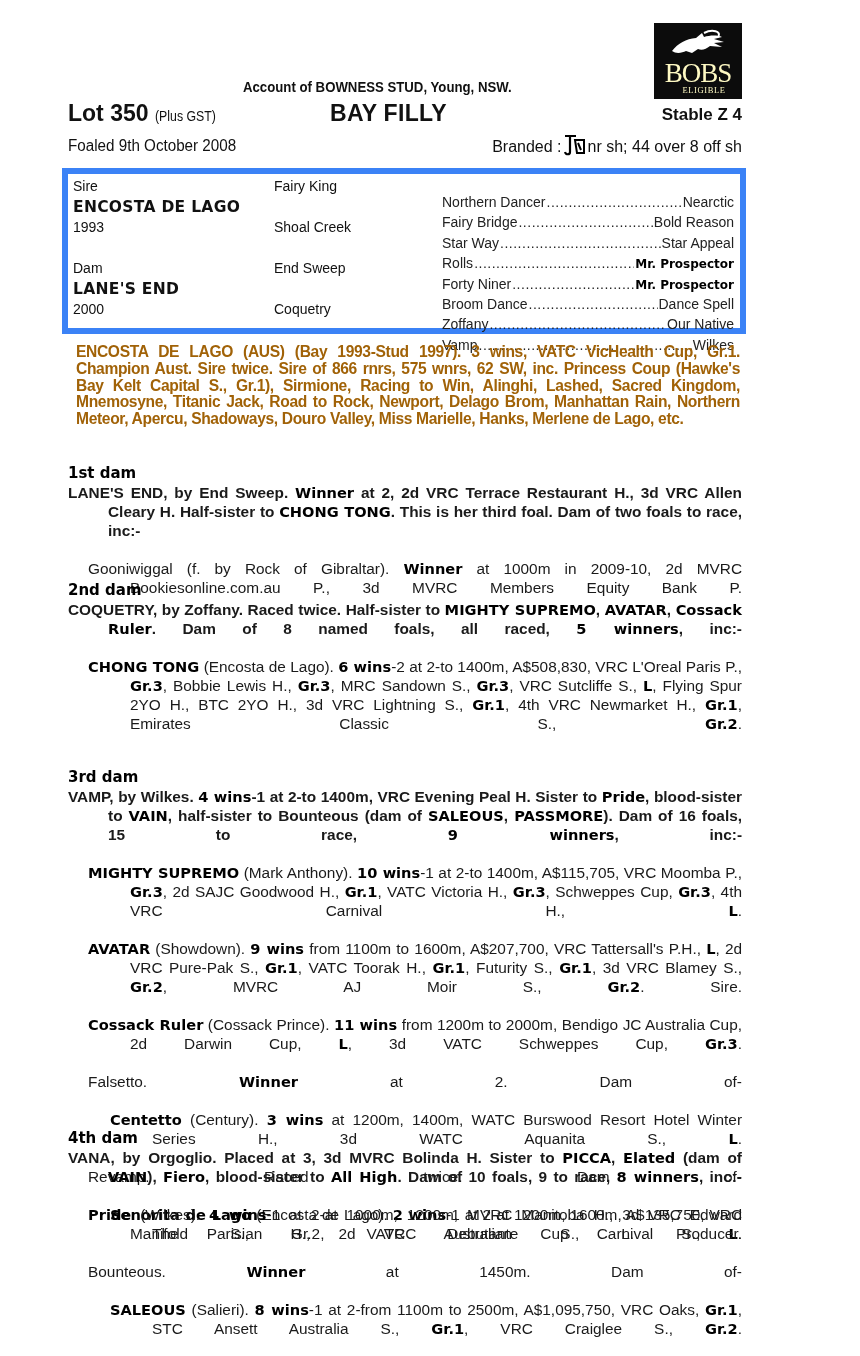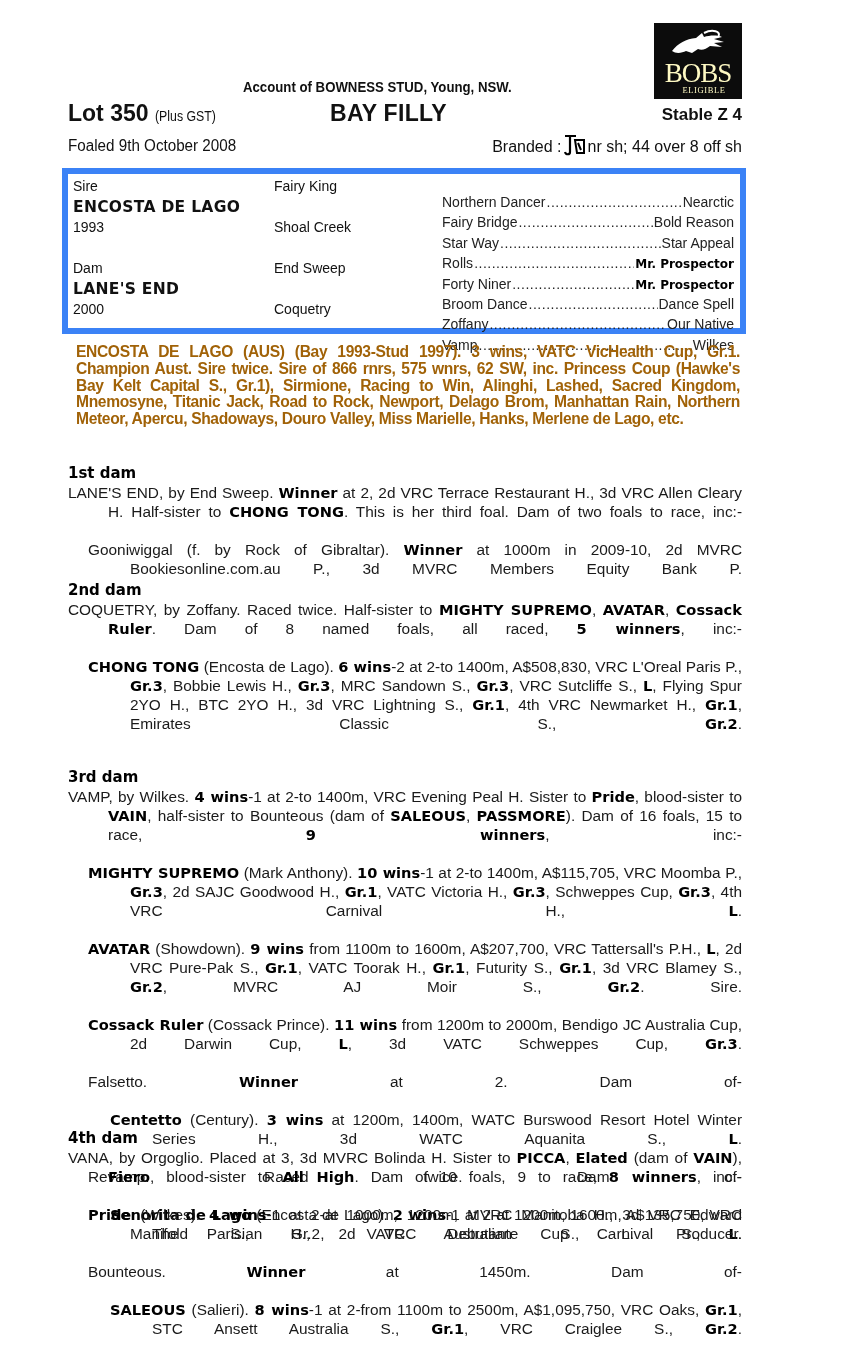--- a/index.html
+++ b/index.html
@@ -33,21 +33,21 @@
   .gp .dots::after { content: "......................................................................................................................."; }
   .gp .rhs { flex: 0 0 auto; }
   .gp .rhs.strong { font-family: "DejaVu Sans", sans-serif; font-weight: bold; font-size: 12px; color: #000; }
 
   .sire-summary { position: absolute; left: 76px; top: 344px; width: 664px; font-weight: bold; font-size: 15.6px; line-height: 16.8px; text-align: justify; letter-spacing: -0.35px; color: #a16207; }
 
   .section { position: absolute; left: 68px; width: 674px; }
   .section h3 { margin: 0; font-family: "DejaVu Sans", sans-serif; font-size: 15px; font-weight: bold; line-height: 19px; color: #000; }
   .entry { font-size: 15.4px; line-height: 19px; text-align: justify; color: #1a1a1a; }
   .entry b { font-family: "DejaVu Sans", sans-serif; font-size: 14.6px; color: #000; }
-  .lvl0 { padding-left: 40px; text-indent: -40px; }
+  .lvl0 { padding-left: 40px; text-indent: -40px; font-weight: bold; }
   .lvl1 { padding-left: 62px; text-indent: -42px; }
   .lvl2 { padding-left: 84px; text-indent: -42px; }
   .entry::after { content: ""; display: inline-block; width: 100%; height: 0; }
 </style>
 </head>
 <body>
 
 <div class="logo">
   <svg width="60" height="32" viewBox="0 0 60 32">
     <path d="M4 22 C10 14 18 10 28 9 L34 4 L36 8 C42 6 50 6 54 8 L46 10 L56 13 L46 14 L54 18 L42 17 C38 20 34 22 30 20 L24 24 L18 22 C14 24 8 25 4 22 Z" fill="#fff"></path>

